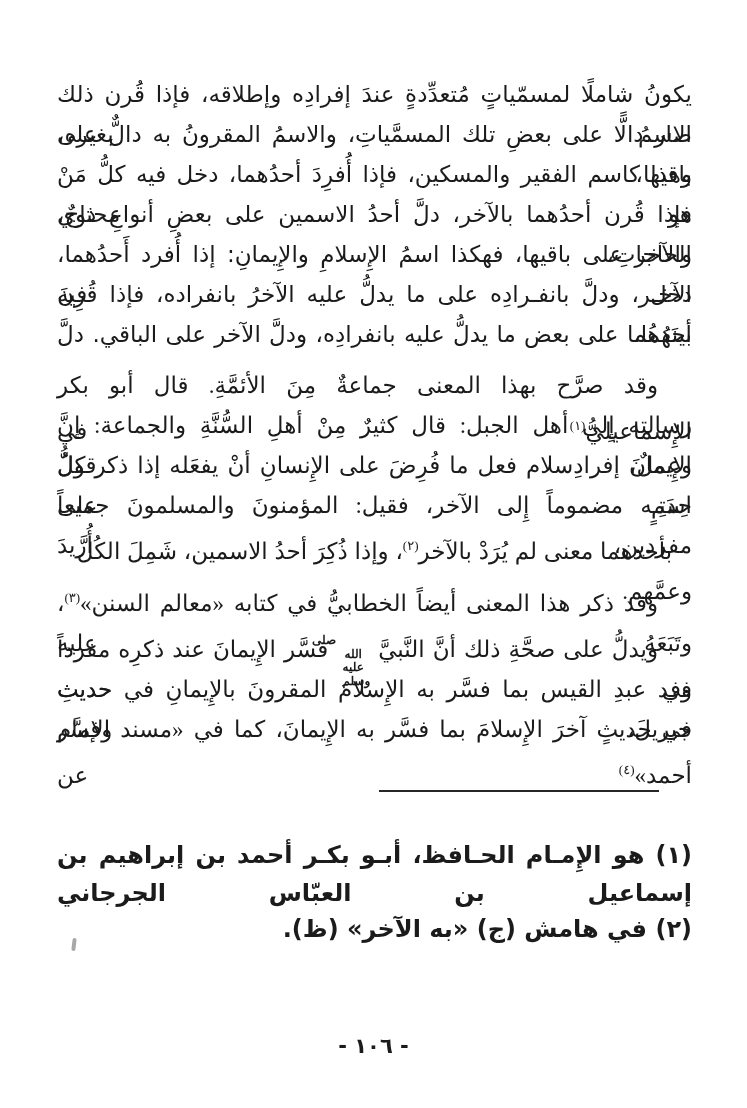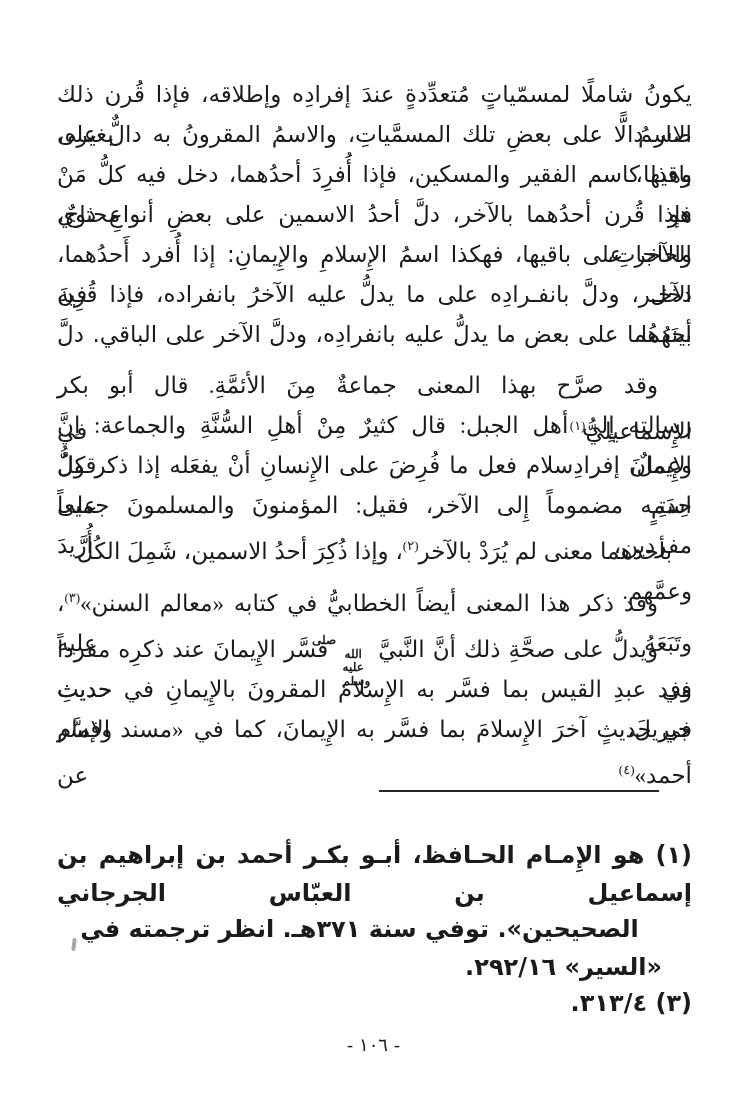--- a/index.html
+++ b/index.html
@@ -36,21 +36,21 @@
   
   .fn-sep{position:absolute;top:790px;right:88px;width:280px;height:2px;background:#262626;}
   .footnotes{position:absolute;top:800px;right:55px;left:57px;font-weight:bold;}
   .footnotes .line{font-size:24px;line-height:38px;height:38px;word-spacing:0;margin-top:36px;}
   .footnotes .line.hang{padding-right:30px;}
   .footnote + .footnote{margin-top:3px;}
 
   
   .page-number{
     position:absolute;top:1034px;left:0;right:0;
-    text-align:center;font-size:18px;font-weight:normal;
+    text-align:center;font-size:21px;font-weight:bold;
   }
 
   
   .artifact{
     position:absolute;left:72px;top:938px;width:4px;height:13px;
     background:#8a8a8a;border-radius:2px;transform:rotate(7deg);opacity:.75;
   }
 </style>
 </head>
 <body style="color: rgb(27, 27, 27); background: rgb(255, 255, 255);">
@@ -79,21 +79,20 @@
       <div class="para indented">
         <div class="line j">ويدلُّ على صحَّةِ ذلك أنَّ النَّبيَّ <span class="honorific">صلى الله عليه وسلم</span> فسَّر الإِيمانَ عند ذكرِه مفرداً في حديث</div>
         <div class="line j">وفد عبدِ القيس بما فسَّر به الإِسلامَ المقرونَ بالإِيمانِ في حديثِ جبريلَ، وفسَّر</div>
         <div class="line j">في حديثٍ آخرَ الإِسلامَ بما فسَّر به الإِيمانَ، كما في «مسند الإمام أحمد»<span class="fnref">(٤)</span> عن</div>
       </div>
     </div>
   <div class="fn-sep"></div>
   <div class="footnotes" dir="rtl">
       <div class="footnote">
         <div class="line j">(١) هو الإِمـام الحـافظ، أبـو بكـر أحمد بن إبراهيم بن إسماعيل بن العبّاس الجرجاني</div>
-        <div class="line hang">الصحيحين». توفي سنة ٣٧١هـ. انظر ترجمته في «السير» ٢٩٢/١٦.</div>
       </div>
       <div class="footnote">
-        <div class="line">(٣) ٣١٣/٤.</div>
+        <div class="line">(٢) في هامش (ج) «به الآخر» (ظ).</div>
       </div>
     </div>
   <div class="page-number" dir="rtl">- ١٠٦ -</div>
   <div class="artifact"></div>
 </div>
 
 </body></html>

